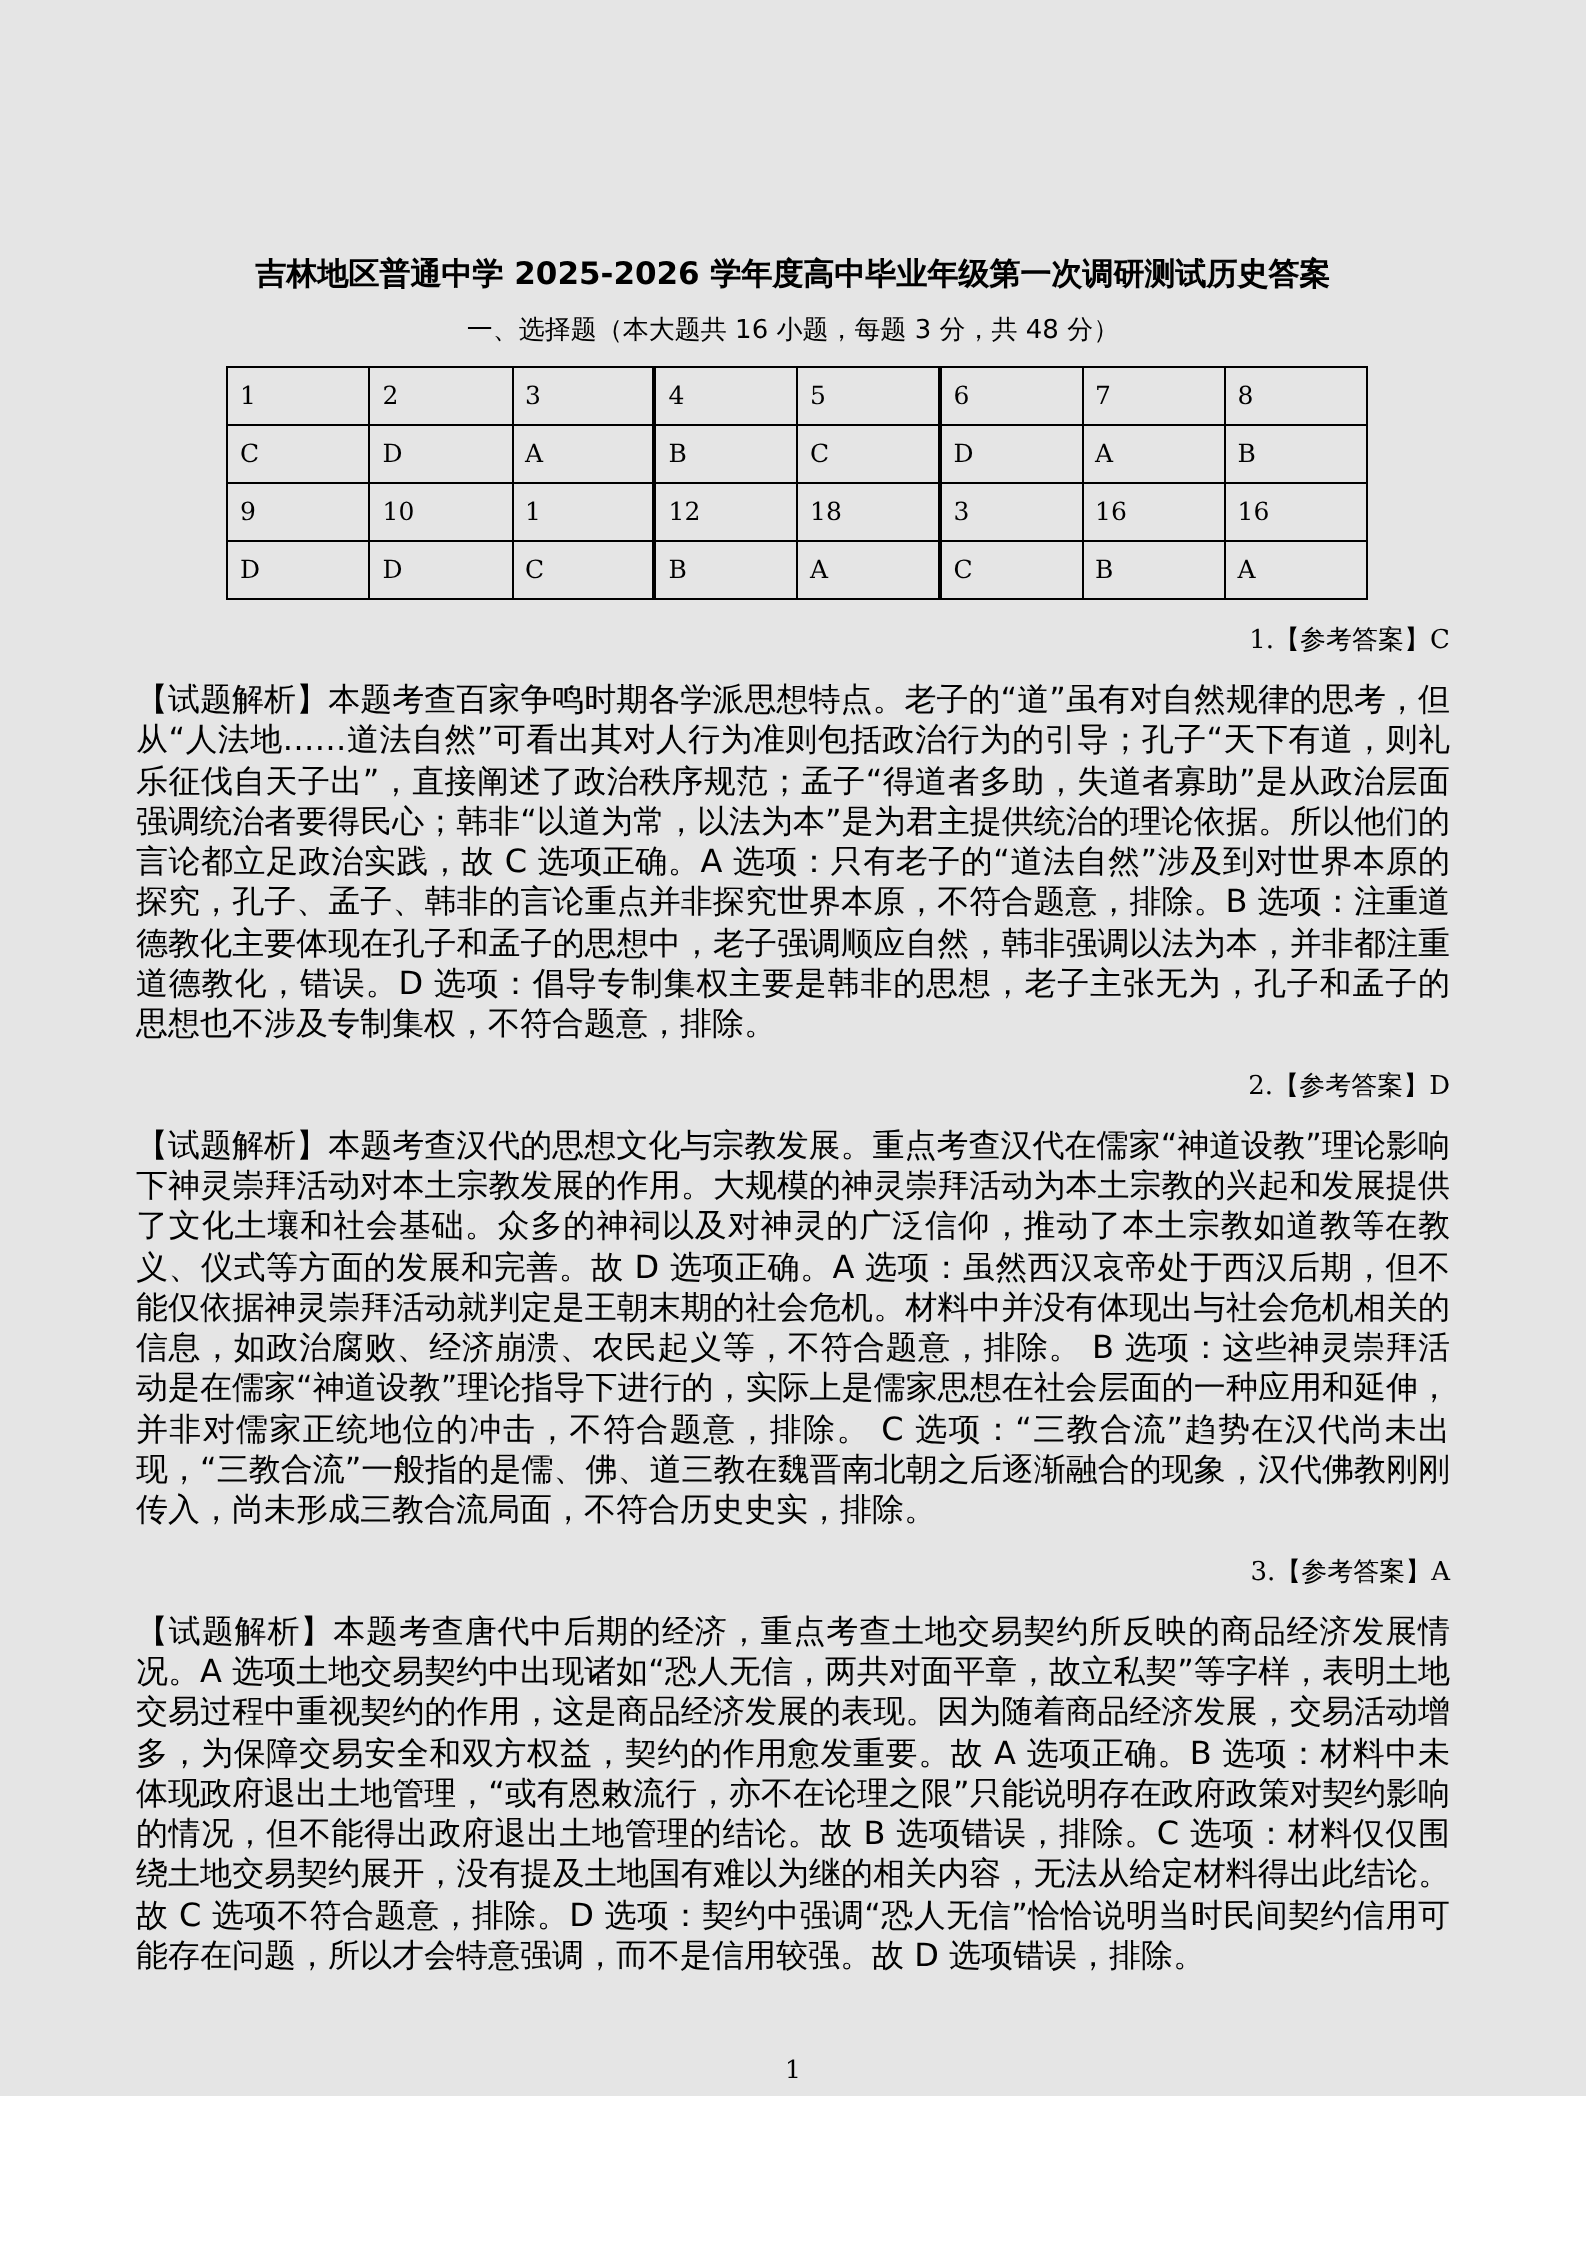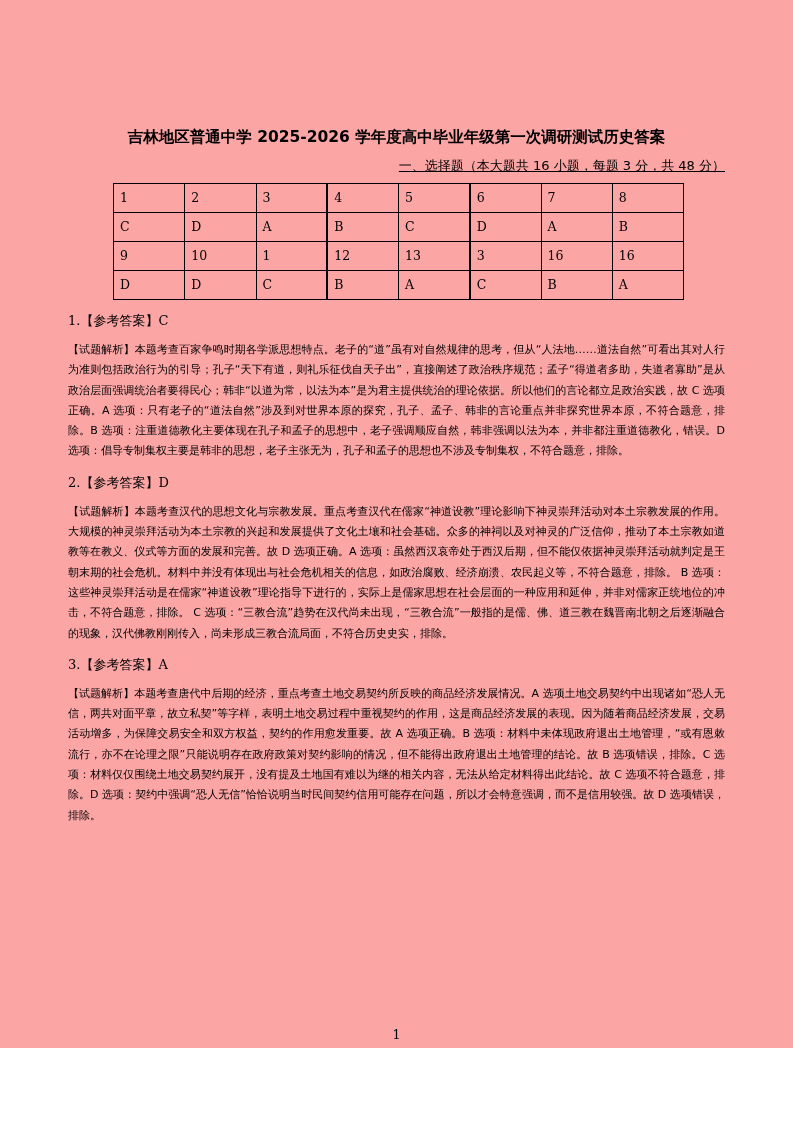--- a/index.html
+++ b/index.html
@@ -8,21 +8,21 @@
     background: #ffffff;
   }
   body {
     font-family: "DejaVu Sans", "Liberation Sans", sans-serif;
     color: #000000;
   }
   .page {
     position: relative;
     width: 793px;
     height: 1123px;
-    background: #fca5a5;
+    background: #e5e5e5;
     box-sizing: border-box;
     overflow: hidden;
   }
   .content {
     position: absolute;
     left: 68px;
     top: 124px;
     width: 657px;
   }
   .doc-title {
@@ -31,22 +31,21 @@
     text-align: center;
     line-height: 26px;
     letter-spacing: 0px;
     margin: 0 0 5px 0;
     white-space: nowrap;
   }
   .section-heading {
     font-size: 13px;
     line-height: 22px;
     margin: 0 0 6px 0;
-    text-align: right;
-    text-decoration: underline;
+    text-align: center;
   }
   
   .answer-table-wrap {
     margin: 0 0 6px 0;
     padding-left: 45px;
   }
   table.answer-table {
     border-collapse: collapse;
     table-layout: fixed;
     width: 570px;
@@ -66,30 +65,30 @@
   
   table.answer-table td:nth-child(4),
   table.answer-table td:nth-child(6) {
     border-left-width: 2px;
   }
   
   .ans-line {
     font-size: 13px;
     line-height: 20px;
     margin: 11px 0 9px 0;
-    text-align: left;
+    text-align: right;
   }
   .ans-line .num {
     font-family: "DejaVu Serif", "Liberation Serif", serif;
   }
   .ans-line .letter {
     font-family: "DejaVu Serif", "Liberation Serif", serif;
   }
   .explain {
-    font-size: 11px;
+    font-size: 16px;
     line-height: 20.3px;
     margin: 0 0 9px 0;
     text-align: justify;
     text-justify: inter-ideograph;
     text-indent: 0;
   }
   .page-number {
     position: absolute;
     left: 0;
     top: 1026px;
@@ -140,21 +139,21 @@
             <td>C</td>
             <td>D</td>
             <td>A</td>
             <td>B</td>
           </tr>
           <tr>
             <td>9</td>
             <td>10</td>
             <td>1</td>
             <td>12</td>
-            <td>13</td>
+            <td>18</td>
             <td>3</td>
             <td>16</td>
             <td>16</td>
           </tr>
           <tr>
             <td>D</td>
             <td>D</td>
             <td>C</td>
             <td>B</td>
             <td>A</td>

